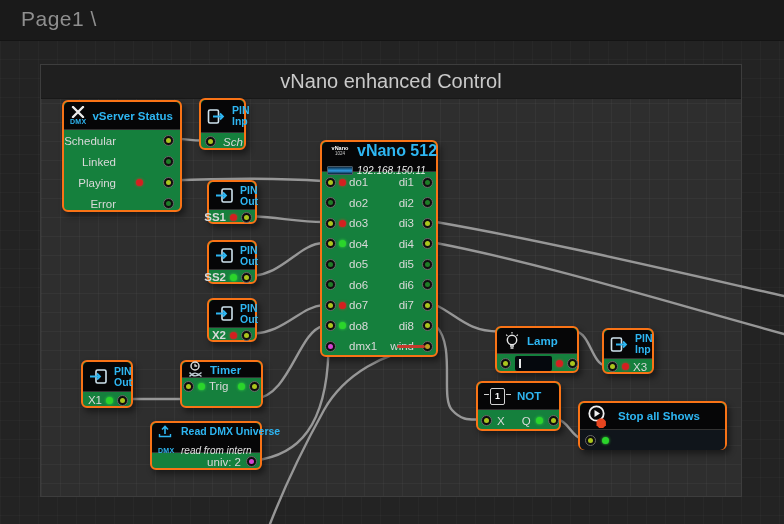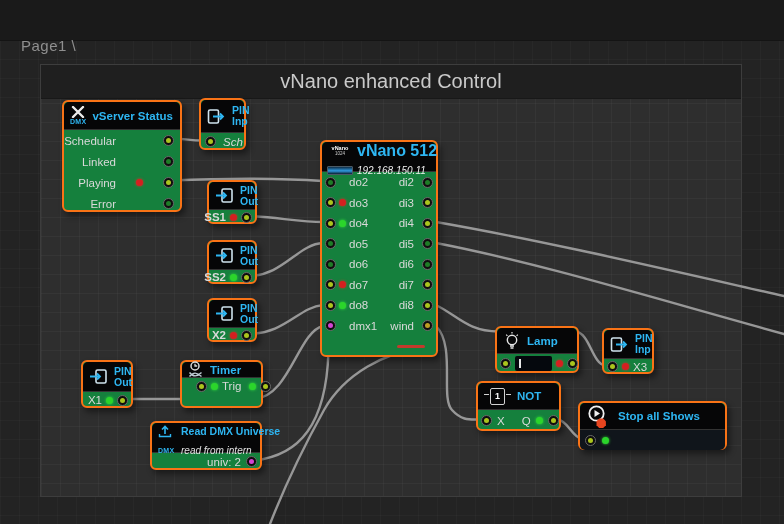--- a/index.html
+++ b/index.html
@@ -6,21 +6,21 @@
   body{
     width:784px;height:524px;overflow:hidden;position:relative;
     font-family:"Liberation Sans",sans-serif;
     background:
       linear-gradient(rgba(255,255,255,.022) 1px,transparent 1px) 0 40px/19px 19px,
       linear-gradient(90deg,rgba(255,255,255,.022) 1px,transparent 1px) 0 40px/19px 19px,
       #232323;
   }
   
   .topbar{position:absolute;left:0;top:0;width:784px;height:40px;background:#1a1a1a;border-bottom:1px solid #141414;z-index:4;}
-  .topbar .title{position:absolute;left:21px;top:7px;font-size:15px;color:#8f8f8f;letter-spacing:.5px;margin-top:30px;}
+  .topbar .title{position:absolute;left:21px;top:7px;font-size:21px;color:#8f8f8f;letter-spacing:.5px;}
   
   .panel{position:absolute;left:40px;top:64px;width:702px;height:433px;
     background:
       linear-gradient(rgba(255,255,255,.03) 1px,transparent 1px) 0 0/19px 19px,
       linear-gradient(90deg,rgba(255,255,255,.03) 1px,transparent 1px) 0 0/19px 19px,
       #2e2e2e;
     border:1px solid #3d3d3d;box-sizing:border-box;z-index:0;}
   .panel-header{position:absolute;left:0;top:0;right:0;height:33px;background:#1f1f1f;
     border-bottom:1px solid #181818;display:flex;align-items:center;justify-content:center;}
   .panel-header span{font-size:20px;color:#c9c9c9;}
@@ -60,21 +60,21 @@
   #n-ss2{left:207px;top:240px;width:50px;height:44px;}
   #n-x2{left:207px;top:298px;width:50px;height:44px;}
   .pin-out .nhead{height:28px;}
   .pin-out .row{height:14px;justify-content:flex-end;gap:4px;padding-right:3px;font-weight:bold;}
   #n-x1{left:81px;top:360px;width:52px;height:48px;}
   #n-x1 .nhead{height:30px;}
   #n-x1 .row{height:16px;justify-content:flex-end;gap:4px;padding-right:3px;}
   
   #n-timer{left:180px;top:360px;width:83px;height:48px;}
   #n-timer .nhead{height:16px;}
-  #n-timer .row{height:16px;gap:4px;padding:0 14px;}
+  #n-timer .row{height:16px;gap:4px;padding:0 1px;}
   #n-timer .grow{flex:1;}
   
   #n-read{left:150px;top:421px;width:112px;height:49px;}
   #n-read .nhead{height:30px;display:grid;grid-template-columns:18px 1fr;grid-template-rows:14px 13px;column-gap:5px;align-items:center;padding:1px 6px;}
   #n-read .ntitle{font-size:10.5px;}
   #n-read .sub{font-size:10px;font-style:italic;color:#e2e2e2;white-space:nowrap;overflow:hidden;}
   #n-read .row{height:17px;justify-content:flex-end;gap:5px;padding-right:3px;}
   
   #n-vnano{left:320px;top:140px;width:118px;height:217px;}
   #n-vnano .nhead{height:30px;display:grid;grid-template-columns:26px 1fr;grid-template-rows:15px 13px;column-gap:4px;padding:1px 5px;align-items:center;}
@@ -305,20 +305,31 @@
     <span class="mini-lbls">
       <b>vNano</b>
       <i>1024</i>
     </span>
     <span class="ntitle">vNano 512</span>
     <span class="chip"></span>
     <span class="ip">192.168.150.11</span>
   </div>
   <div class="row">
     <span class="lg">
+        <span class="port p-on"></span>
+        <span class="led led-red"></span>
+        <span>do1</span>
+      </span>
+    <span class="rg">
+        <span>di1</span>
+        <span class="port p-dim"></span>
+      </span>
+  </div>
+  <div class="row">
+    <span class="lg">
         <span class="port p-dim"></span>
         <span class="led led-hide"></span>
         <span>do2</span>
       </span>
     <span class="rg">
         <span>di2</span>
         <span class="port p-dim"></span>
       </span>
   </div>
   <div class="row">

